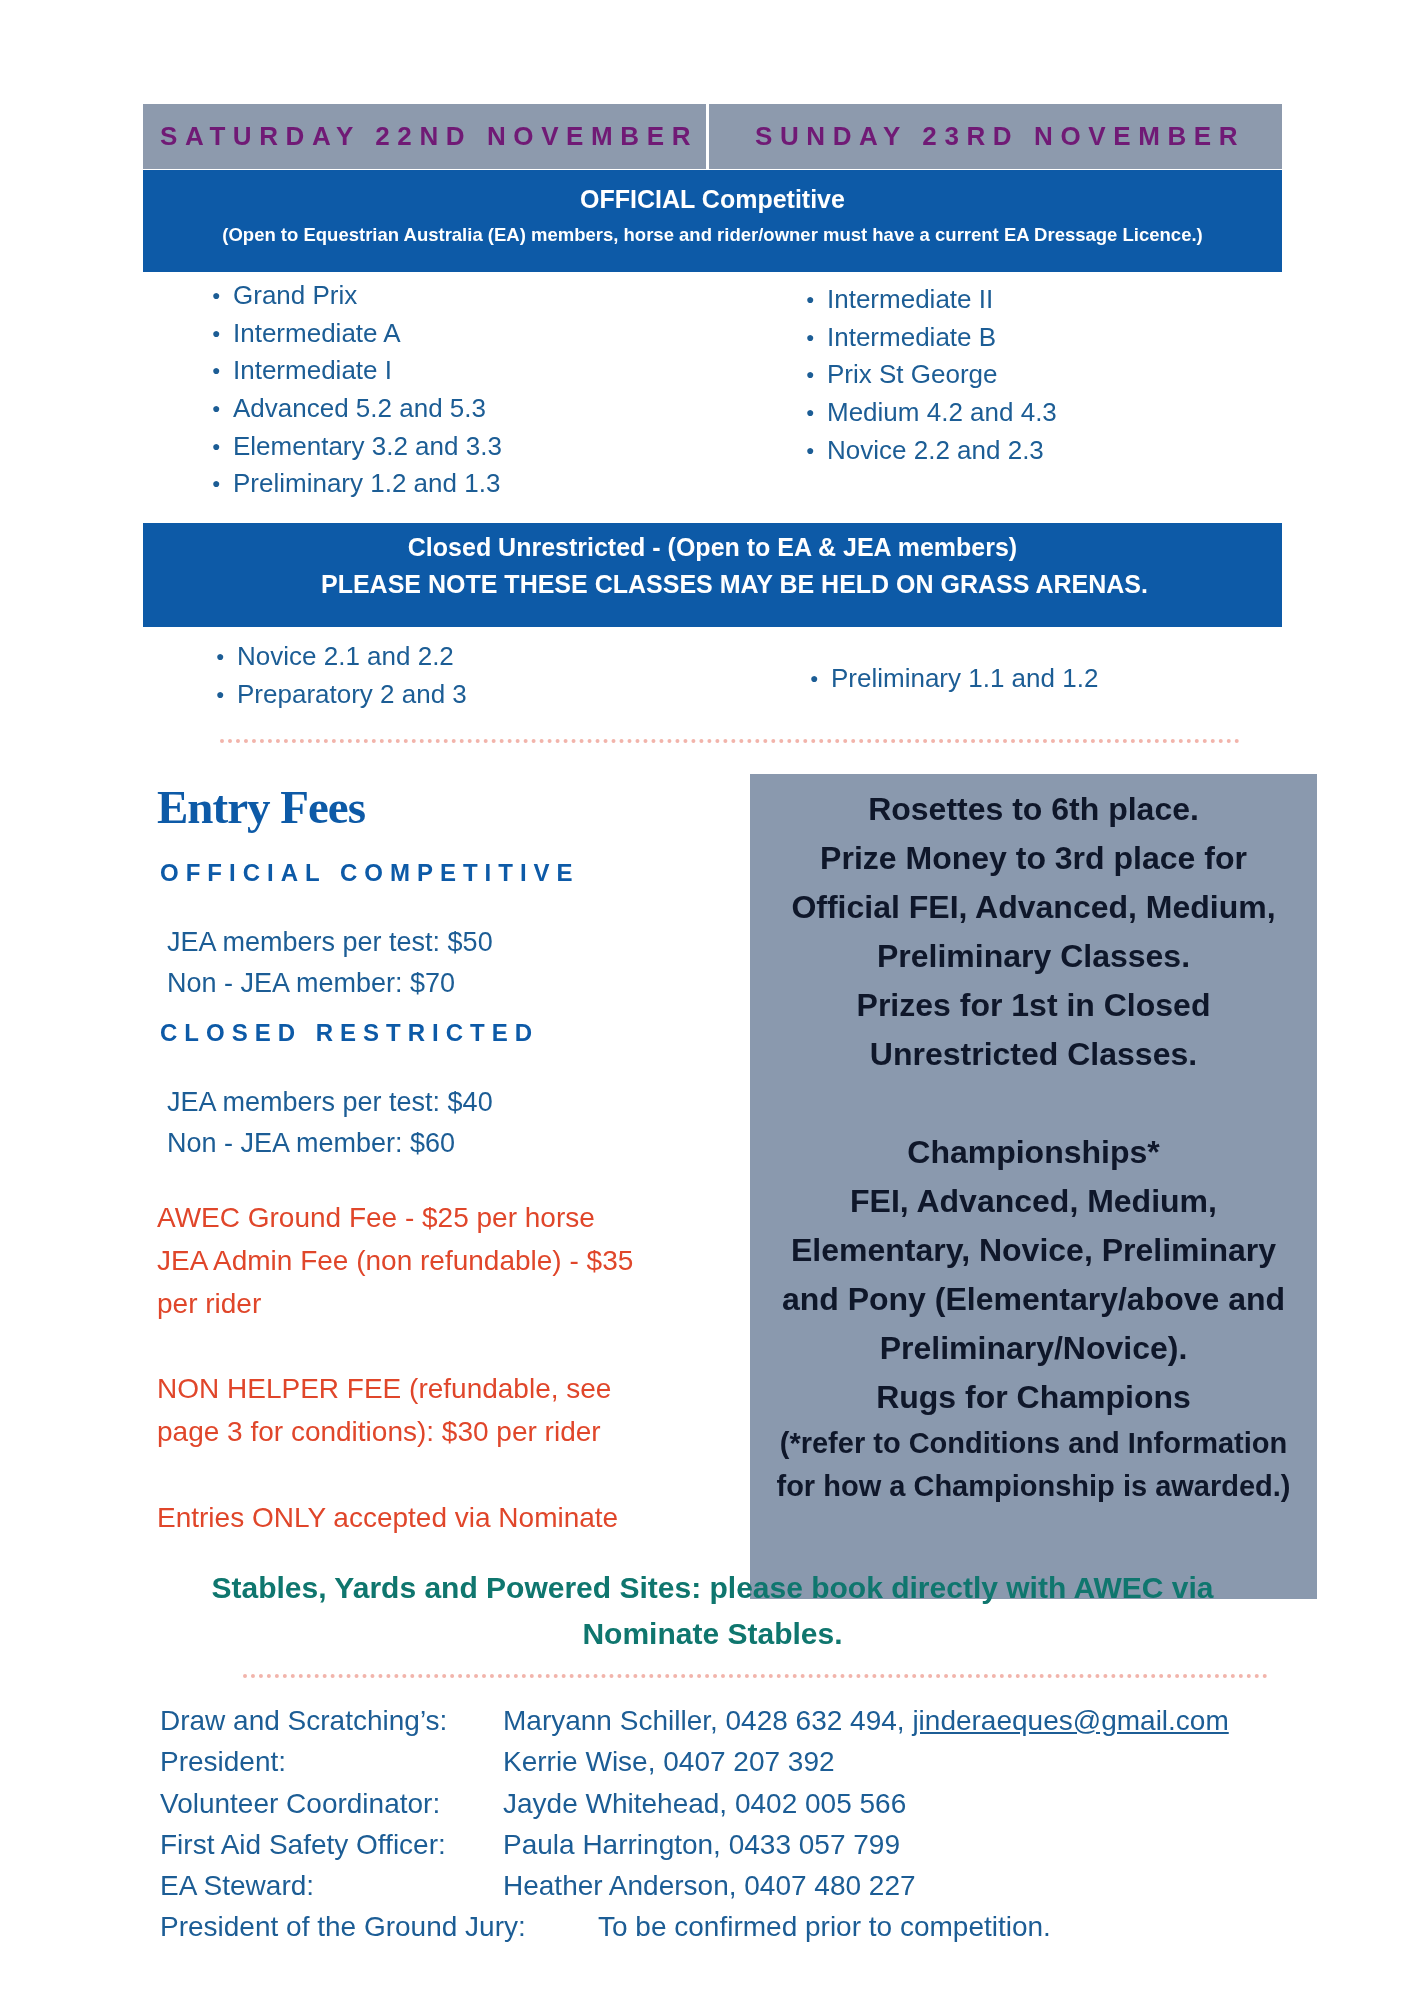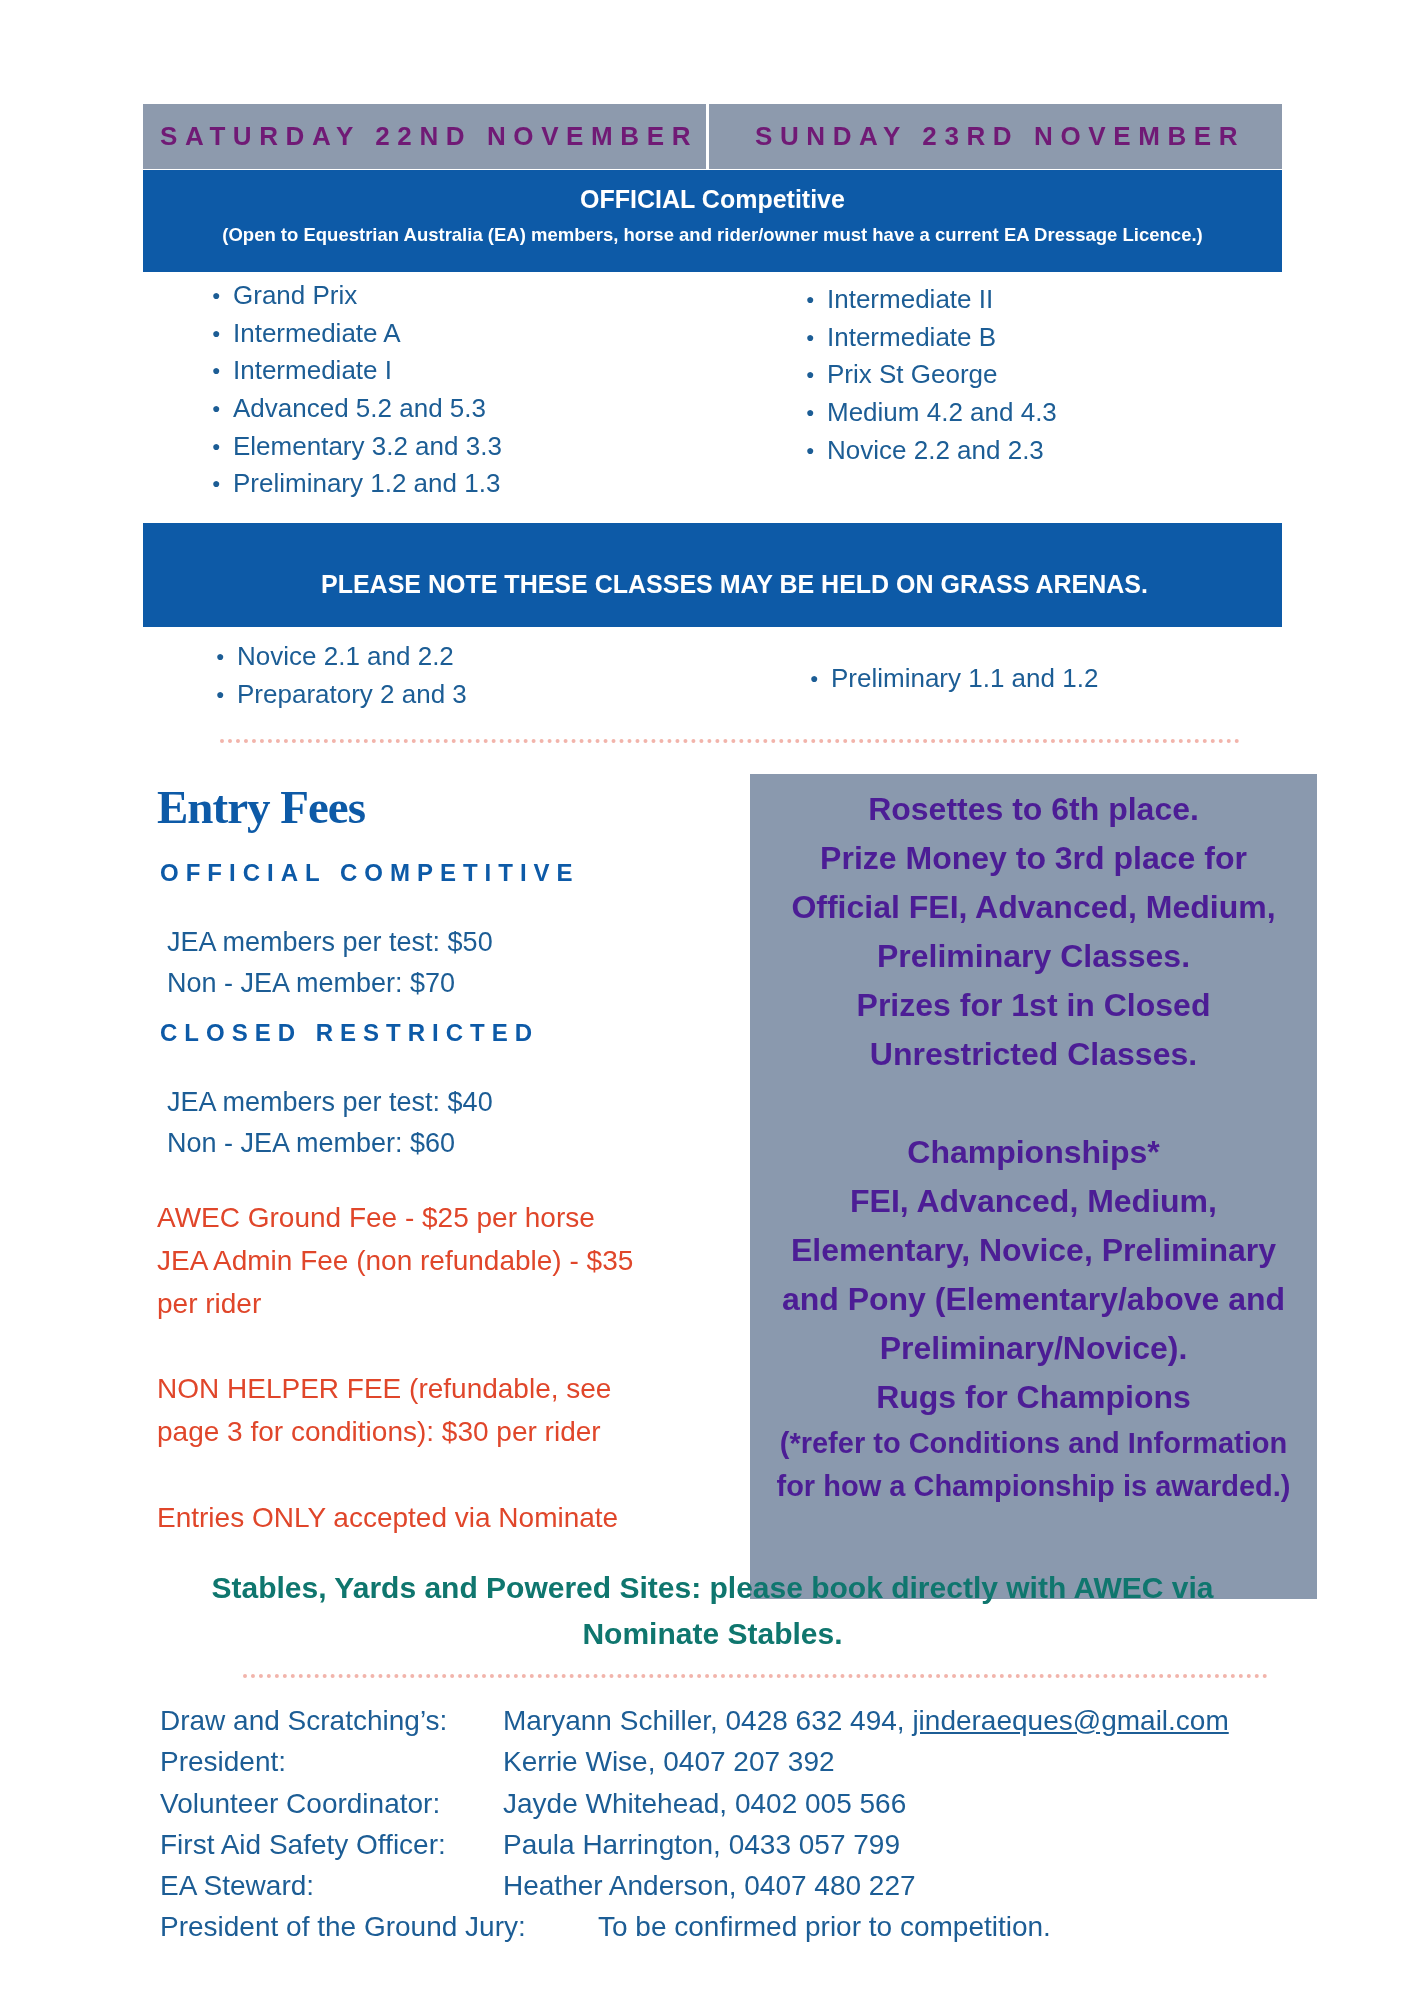--- a/index.html
+++ b/index.html
@@ -21,21 +21,21 @@
   .band2 .t2 { position: absolute; left: 0; right: 0; top: 47px; font-size: 25px; font-weight: bold; padding-left: 44px; }
   .list { margin: 0; padding: 0; list-style: none; color: #1c5d95; font-size: 26px; }
   .list li { position: relative; height: 37.7px; line-height: 37.7px; white-space: nowrap; }
   .list li .bullet { position: absolute; left: -21px; top: 0; font-size: 14px; color: #1c5d95; }
   .dots { height: 0; border-top: 4px dotted #f2b4ab; }
   .entry-title { left: 157px; top: 780px; font-family: "Liberation Serif", "DejaVu Serif", serif;
                  font-weight: bold; font-size: 47px; color: #0d5aa7; letter-spacing: -1px; }
   .sub-head { font-size: 24px; font-weight: bold; color: #0d5aa7; letter-spacing: 7px; white-space: nowrap; }
   .fee-line { font-size: 27px; color: #1c5d95; white-space: nowrap; height: 41px; line-height: 41px; }
   .red { color: #e0462a; font-weight: normal; font-size: 28px; line-height: 43px; }
-  .grey-box { left: 750px; top: 774px; width: 567px; height: 825px; background: #8a99ae; color: #4c1d95;
+  .grey-box { left: 750px; top: 774px; width: 567px; height: 825px; background: #8a99ae; color: #0f172a;
               text-align: center; font-weight: bold; }
   .grey-box .ln { height: 49px; line-height: 49px; font-size: 32px; white-space: nowrap; }
   .grey-box .ln-sm { height: 43px; line-height: 43px; font-size: 29px; white-space: nowrap; }
   .stables { left: 143px; width: 1139px; top: 1565px; text-align: center; color: #0f766e;
              font-weight: bold; font-size: 30px; line-height: 46px; }
   .contacts { left: 160px; top: 1700px; color: #1c5d95; font-size: 28px; }
   .contact-row { position: relative; height: 41.3px; line-height: 41.3px; white-space: nowrap; }
   .contact-row .lab { position: absolute; left: 0; }
   .contact-row .val { position: absolute; left: 343px; }
   .contact-row .val-wide { position: absolute; left: 438px; }
@@ -66,20 +66,21 @@
 
 <ul class="abs list" style="left:827px; top:281px;">
   <li><span class="bullet">●</span><span>Intermediate II</span></li>
   <li><span class="bullet">●</span><span>Intermediate B</span></li>
   <li><span class="bullet">●</span><span>Prix St George</span></li>
   <li><span class="bullet">●</span><span>Medium 4.2 and 4.3</span></li>
   <li><span class="bullet">●</span><span>Novice 2.2 and 2.3</span></li>
 </ul>
 
 <div class="abs blue-band band2">
+  <div class="t1">Closed Unrestricted - (Open to EA &amp; JEA members)</div>
   <div class="t2">PLEASE NOTE THESE CLASSES MAY BE HELD ON GRASS ARENAS.</div>
 </div>
 
 <ul class="abs list" style="left:237px; top:638px;">
   <li><span class="bullet">●</span><span>Novice 2.1 and 2.2</span></li>
   <li><span class="bullet">●</span><span>Preparatory 2 and 3</span></li>
 </ul>
 
 <ul class="abs list" style="left:831px; top:660px;">
   <li><span class="bullet">●</span><span>Preliminary 1.1 and 1.2</span></li>

